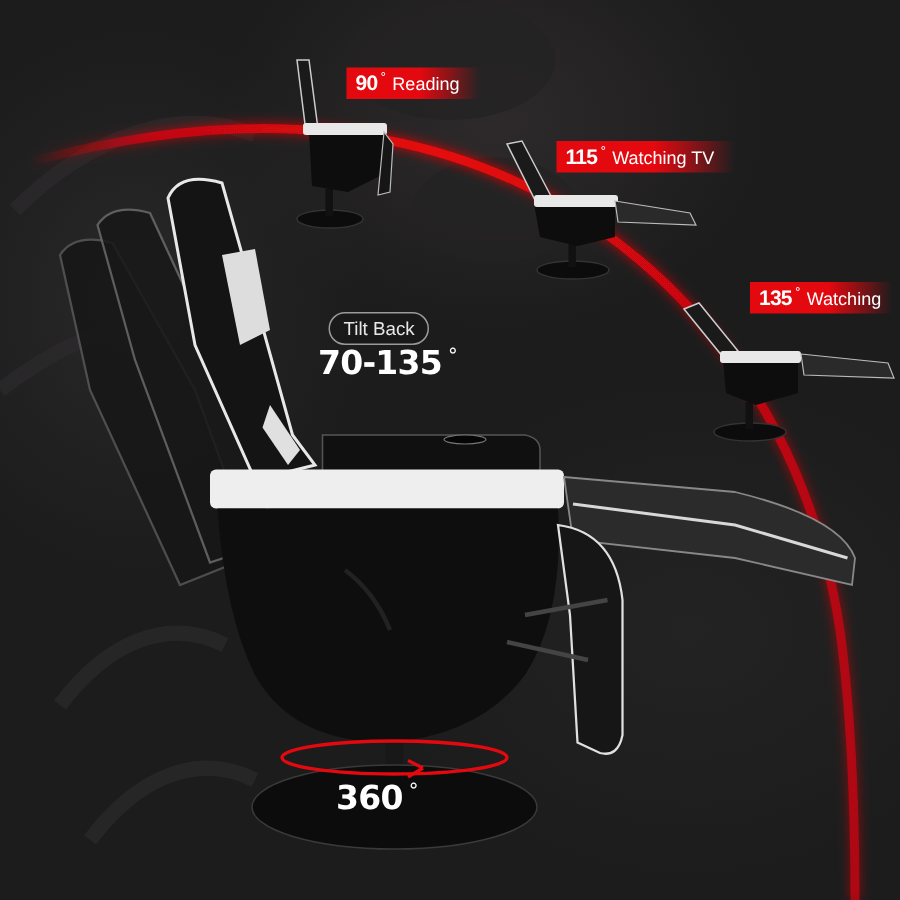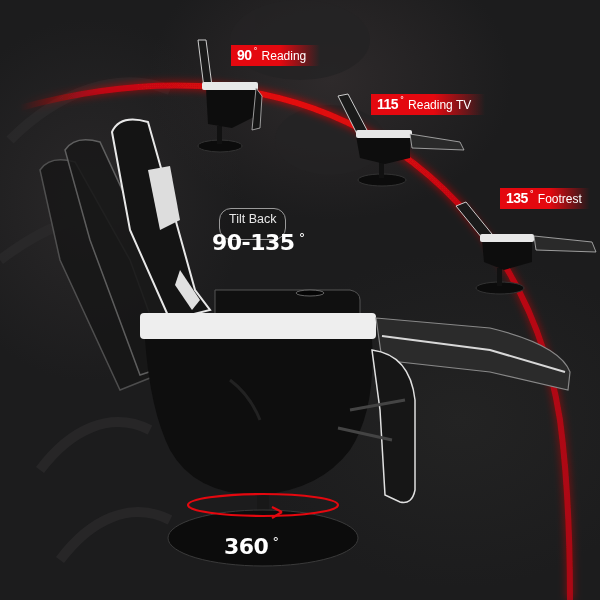--- a/index.html
+++ b/index.html
@@ -26,21 +26,21 @@
     font-family: Liberation Sans, sans-serif; font-weight: bold; font-size: 14px;
     letter-spacing: -0.5px; line-height: 21px;
   }
   .badge .deg-sym { font-size: 8px; margin: -8px 4px 0 2px; }
   .badge .mode-label { font-size: 12px; font-family: "Liberation Sans", sans-serif; }
 
   
   .pill {
     position: absolute; border: 1px solid #9a9a9a; border-radius: 12px;
     color: #e8e8e8; font-family: "Liberation Sans", sans-serif; font-size: 12.5px;
-    height: 32px; line-height: 20px; padding: 0 9px; background: rgba(20,20,20,0.35);
+    height: 22px; line-height: 20px; padding: 0 9px; background: rgba(20,20,20,0.35);
   }
   .bignum {
     position: absolute; color: #fff; font-family: "DejaVu Sans", sans-serif;
     font-weight: bold; font-size: 22px; letter-spacing: -0.5px; line-height: 24px;
   }
   .bignum .deg { font-weight: normal; font-size: 13px; vertical-align: top; margin-left: 4px; line-height: 14px; }
 </style>
 </head>
 <body>
 
@@ -140,32 +140,32 @@
 
   <div class="badge" style="left:231px;top:45px;">
     <span class="deg-num">90</span>
     <span class="deg-sym">°</span>
     <span class="mode-label">Reading</span>
   </div>
 
   <div class="badge" style="left:371px;top:94px;">
     <span class="deg-num">115</span>
     <span class="deg-sym">°</span>
-    <span class="mode-label">Reading TV</span>
+    <span class="mode-label">Watching TV</span>
   </div>
 
   <div class="badge" style="left:500px;top:188px;padding-right:8px;">
     <span class="deg-num">135</span>
     <span class="deg-sym">°</span>
-    <span class="mode-label">Footrest</span>
+    <span class="mode-label">Watching</span>
   </div>
 
   <div class="pill" style="left:219px;top:208px;">Tilt Back</div>
   <div class="bignum" style="left:212px;top:231px;">
-    <span>90-135</span><span class="deg">°</span>
+    <span>70-135</span><span class="deg">°</span>
   </div>
 
 
-  <div class="bignum" style="left:224px;top:535px;">
+  <div class="bignum" style="left:224px;top:521px;">
     <span>360</span><span class="deg">°</span>
   </div>
 
 </div>
 
 </body></html>

